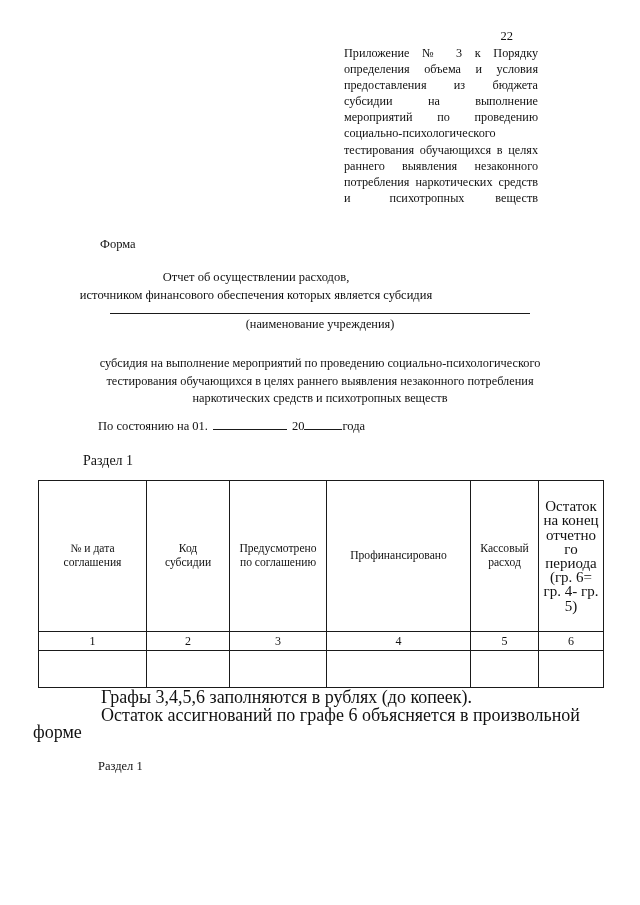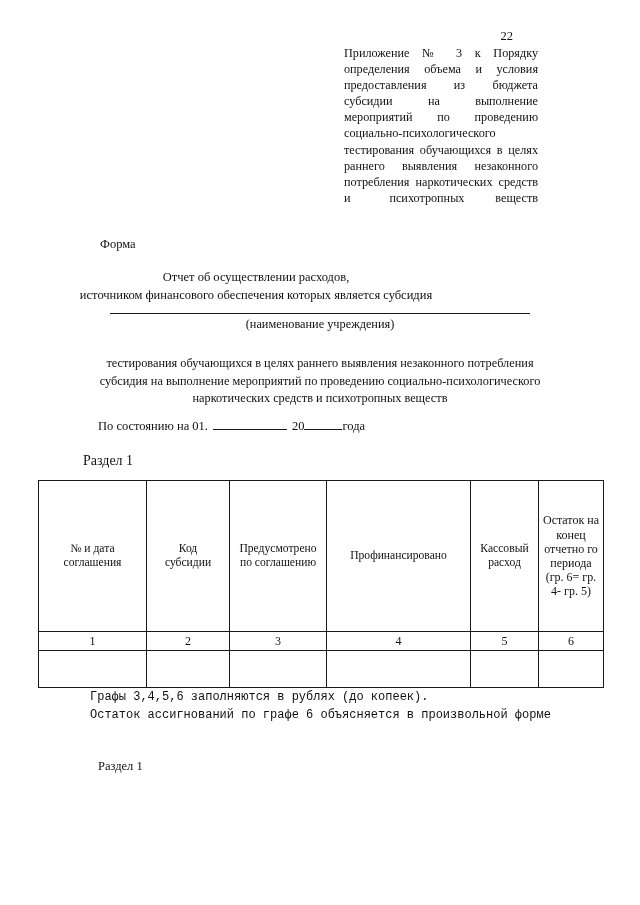--- a/index.html
+++ b/index.html
@@ -169,32 +169,31 @@
 
   col.c1 { width: 108px; }
   col.c2 { width: 83px; }
   col.c3 { width: 97px; }
   col.c4 { width: 144px; }
   col.c5 { width: 68px; }
   col.c6 { width: 65px; }
 
   .col6-head {
     line-height: 13.6px;
-    font-size: 12px;
+    font-size: 15px;
   }
 
   
   .notes {
     position: absolute;
     top: 689px;
-    left: 22px;
+    left: 33px;
     width: 560px;
-    font-size: 12px;
+    font-size: 18px;
     line-height: 17.6px;
-    font-family: Liberation Mono, monospace;
   }
   .notes .indented { text-indent: 68px; display: block; }
   .notes .flush { display: block; text-indent: 0; }
 </style>
 </head>
 <body>
 
 <div class="page">
 
   <div class="page-number">22</div>
@@ -217,22 +216,22 @@
 
   <div class="doc-title">
     <span class="title-line-1">Отчет об осуществлении расходов,</span>
     <span class="title-line-2">источником финансового обеспечения которых является субсидия</span>
   </div>
 
   <div class="blank-rule"></div>
   <div class="blank-caption">(наименование учреждения)</div>
 
   <div class="purpose">
+    <span>субсидия на выполнение мероприятий по проведению социально-психологического</span>
     <span>тестирования обучающихся в целях раннего выявления незаконного потребления</span>
-    <span>субсидия на выполнение мероприятий по проведению социально-психологического</span>
     <span>наркотических средств и психотропных веществ</span>
   </div>
 
   <div class="asof-line">
     <span>По состоянию на 01.</span><span class="gap-sm"></span><span class="fill-blank fill-month"></span><span class="gap-sm"></span><span>20</span><span class="fill-blank fill-year"></span><span>года</span>
   </div>
 
   <div class="section-label-1">Раздел 1</div>
 
   <div class="table-wrap">

